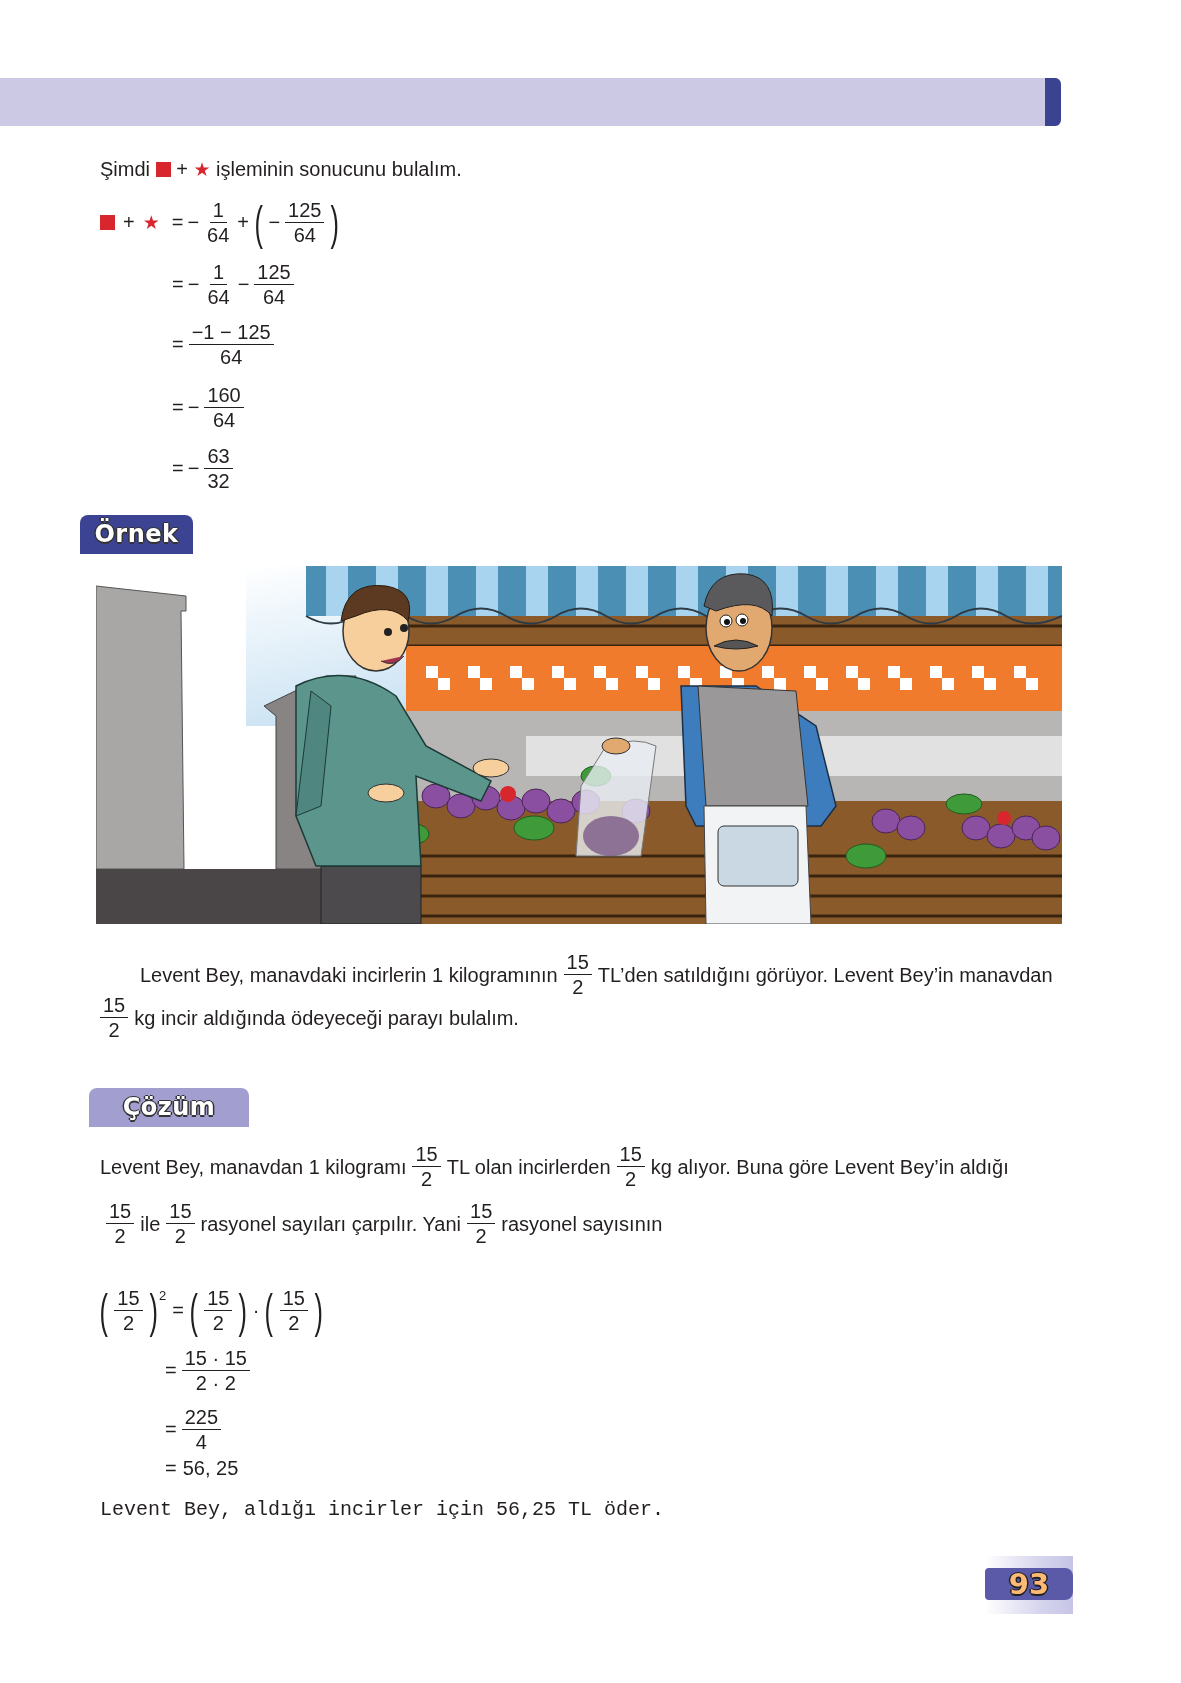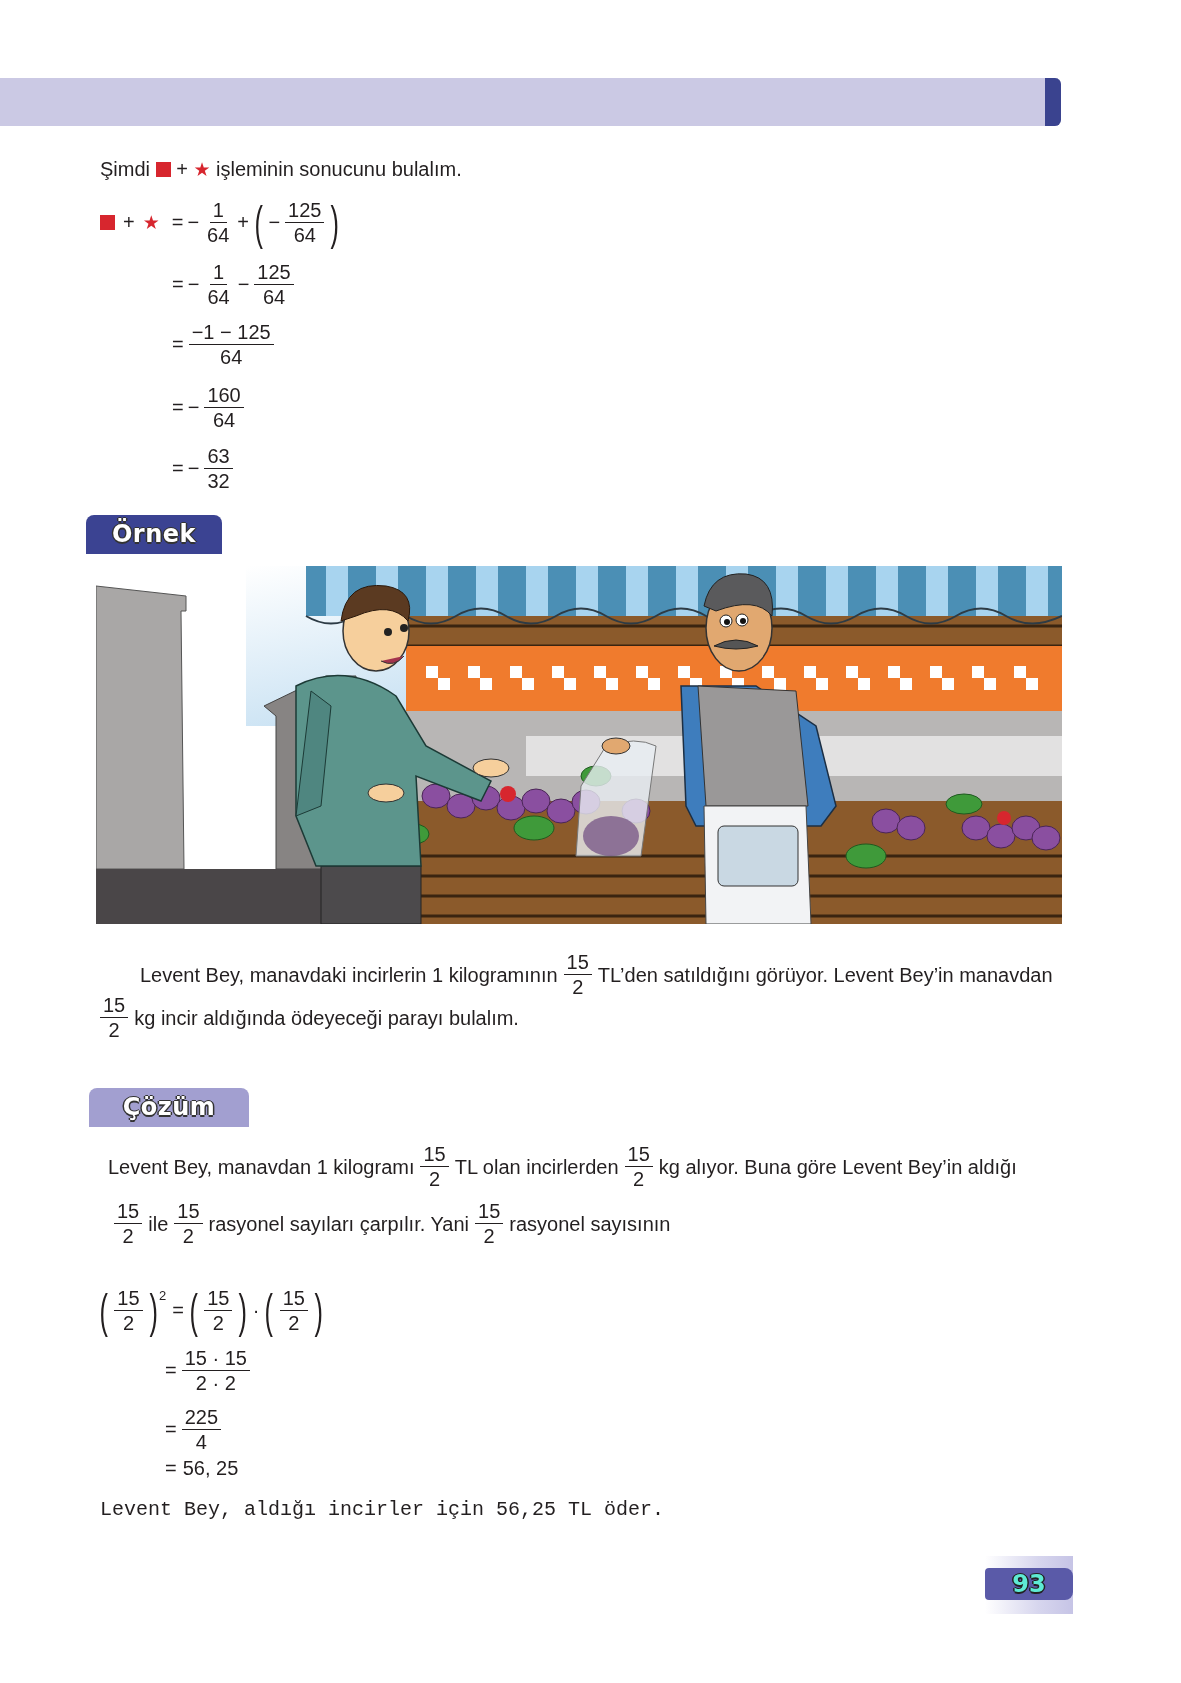--- a/index.html
+++ b/index.html
@@ -10,27 +10,27 @@
   .header-tab { left:1045px; top:78px; width:16px; height:48px; background:#3a438f; border-radius:0 6px 6px 0; }
   .txt { font-size:20px; line-height:24px; white-space:nowrap; }
   .sq { display:inline-block; width:15px; height:15px; background:#d7262e; vertical-align:-1px; }
   .star { color:#d7262e; font-size:19px; }
   .frac { display:inline-flex; flex-direction:column; align-items:center; vertical-align:middle; font-size:20px; line-height:24px; margin:0 3px; }
   .frac .num { padding:0 3px; border-bottom:1.5px solid #231f20; line-height:24px; }
   .frac .den { padding:0 3px; line-height:24px; }
   .paren { font-size:46px; font-weight:100; line-height:46px; vertical-align:middle; color:#231f20; transform:scaleX(0.55); display:inline-block; }
   .eq-row { display:flex; align-items:center; font-size:20px; }
   .op { font-size:20px; margin:0 2px; }
-  .label-ornek { left:86px; top:515px; width:136px; height:39px; background:#3b4392; border-radius:8px 8px 0 0; }
+  .label-ornek { left:80px; top:515px; width:113px; height:39px; background:#3b4392; border-radius:8px 8px 0 0; }
   .label-cozum { left:89px; top:1088px; width:160px; height:39px; background:#a29fd0; border-radius:8px 8px 0 0; }
   .label-text { color:#fff; font-weight:bold; font-size:24px; text-align:center; line-height:39px; letter-spacing:0.5px;
                 text-shadow: -1.5px 0 #333, 1.5px 0 #333, 0 -1.5px #333, 0 1.5px #333; font-family:"DejaVu Sans", sans-serif; }
   .illus { left:96px; top:566px; width:966px; height:358px; overflow:hidden; background:#ffffff; }
   .page-num-wrap { left:985px; top:1556px; width:88px; height:58px; background:linear-gradient(90deg,#ffffff 0%,#d7d6ee 60%,#c6c4e6 100%); }
-  .page-num { left:985px; top:1568px; width:88px; height:32px; background:#5a5aa8; border-radius:4px 8px 8px 4px; color:#5eead4; font-weight:bold; font-size:24px; text-align:center; line-height:32px;
+  .page-num { left:985px; top:1568px; width:88px; height:32px; background:#5a5aa8; border-radius:4px 8px 8px 4px; color:#fdba74; font-weight:bold; font-size:29px; text-align:center; line-height:32px;
               text-shadow: -1.5px 0 #222, 1.5px 0 #222, 0 -1.5px #222, 0 1.5px #222; font-family:"DejaVu Sans", sans-serif; }
   .para { font-size:20px; line-height:24px; }
   .para .frac { margin:0 6px; }
 </style>
 </head>
 <body>
 
 <div class="abs header-band"></div>
 <div class="abs header-tab"></div>
 
@@ -268,21 +268,21 @@
         <span class="den">2</span>
       </span>
     <span>kg incir aldığında ödeyeceği parayı bulalım.</span>
   </div>
 </div>
 
 <div class="abs label-cozum">
   <div class="label-text">Çözüm</div>
 </div>
 
-<div class="abs para" style="left:108px; top:1142px; width:970px;">
+<div class="abs para" style="left:100px; top:1142px; width:970px;">
   <div style="display:flex; align-items:center; white-space:nowrap;">
     <span>Levent Bey, manavdan 1 kilogramı</span>
     <span class="frac">
         <span class="num">15</span>
         <span class="den">2</span>
       </span>
     <span>TL olan incirlerden</span>
     <span class="frac">
         <span class="num">15</span>
         <span class="den">2</span>

